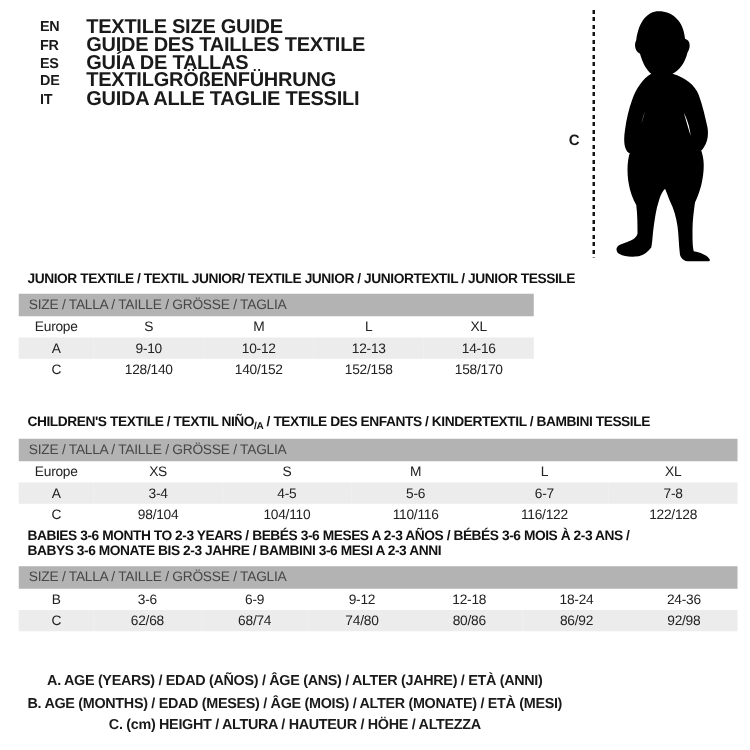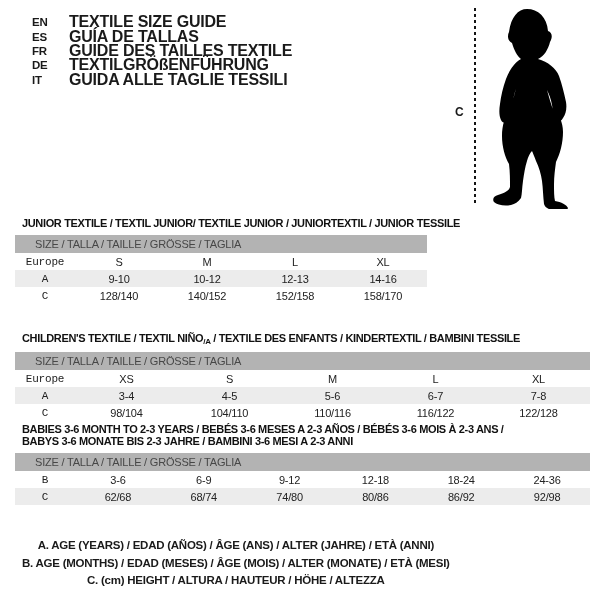--- a/index.html
+++ b/index.html
@@ -18,44 +18,44 @@
   .c-label{position:absolute;left:455px;top:105px;font-weight:bold;font-size:12px;}
   .baby-svg{position:absolute;left:482px;top:5px;}
   
   .section{position:absolute;left:15px;}
   .sec-title{font-weight:bold;font-size:11px;letter-spacing:-0.35px;white-space:nowrap;
     margin:0 0 6px 7px;color:#111;}
   .sec-title .subscript{font-size:8px;vertical-align:-2px;}
   table.size-table{border-collapse:collapse;table-layout:fixed;}
   table.size-table td{padding:0;font-size:11px;letter-spacing:-0.2px;color:#222;
     text-align:center;height:17px;vertical-align:middle;}
-  tr.bar td{background:#b3b3b3;color:#474747;text-align:left;padding-left:20px;height:18px;}
-  td.rowlabel{text-align:left;padding-left:8px;font-family:Liberation Mono, monospace;}
+  tr.bar td{background:#b3b3b3;color:#474747;text-align:left;padding-left:8px;height:18px;}
+  td.rowlabel{text-align:left;padding-left:8px;}
   tr.alt{background:#ececec;}
   
   .notes{position:absolute;left:22px;top:537px;text-align:center;}
   .note-line{font-weight:bold;font-size:11.5px;letter-spacing:-0.25px;line-height:17.6px;white-space:nowrap;}
 </style>
 </head>
 <body>
 
 <div class="canvas">
 
   <div class="lang-block">
     <div class="lang-row">
       <span class="lang-code">EN</span>
       <span class="lang-label">TEXTILE SIZE GUIDE</span>
     </div>
     <div class="lang-row">
+      <span class="lang-code">FR</span>
+      <span class="lang-label">GUIDE DES TAILLES TEXTILE</span>
+    </div>
+    <div class="lang-row">
       <span class="lang-code">ES</span>
       <span class="lang-label">GUÍA DE TALLAS</span>
-    </div>
-    <div class="lang-row">
-      <span class="lang-code">FR</span>
-      <span class="lang-label">GUIDE DES TAILLES TEXTILE</span>
     </div>
     <div class="lang-row">
       <span class="lang-code">DE</span>
       <span class="lang-label">TEXTILGRÖßENFÜHRUNG</span>
     </div>
     <div class="lang-row">
       <span class="lang-code">IT</span>
       <span class="lang-label">GUIDA ALLE TAGLIE TESSILI</span>
     </div>
   </div>

